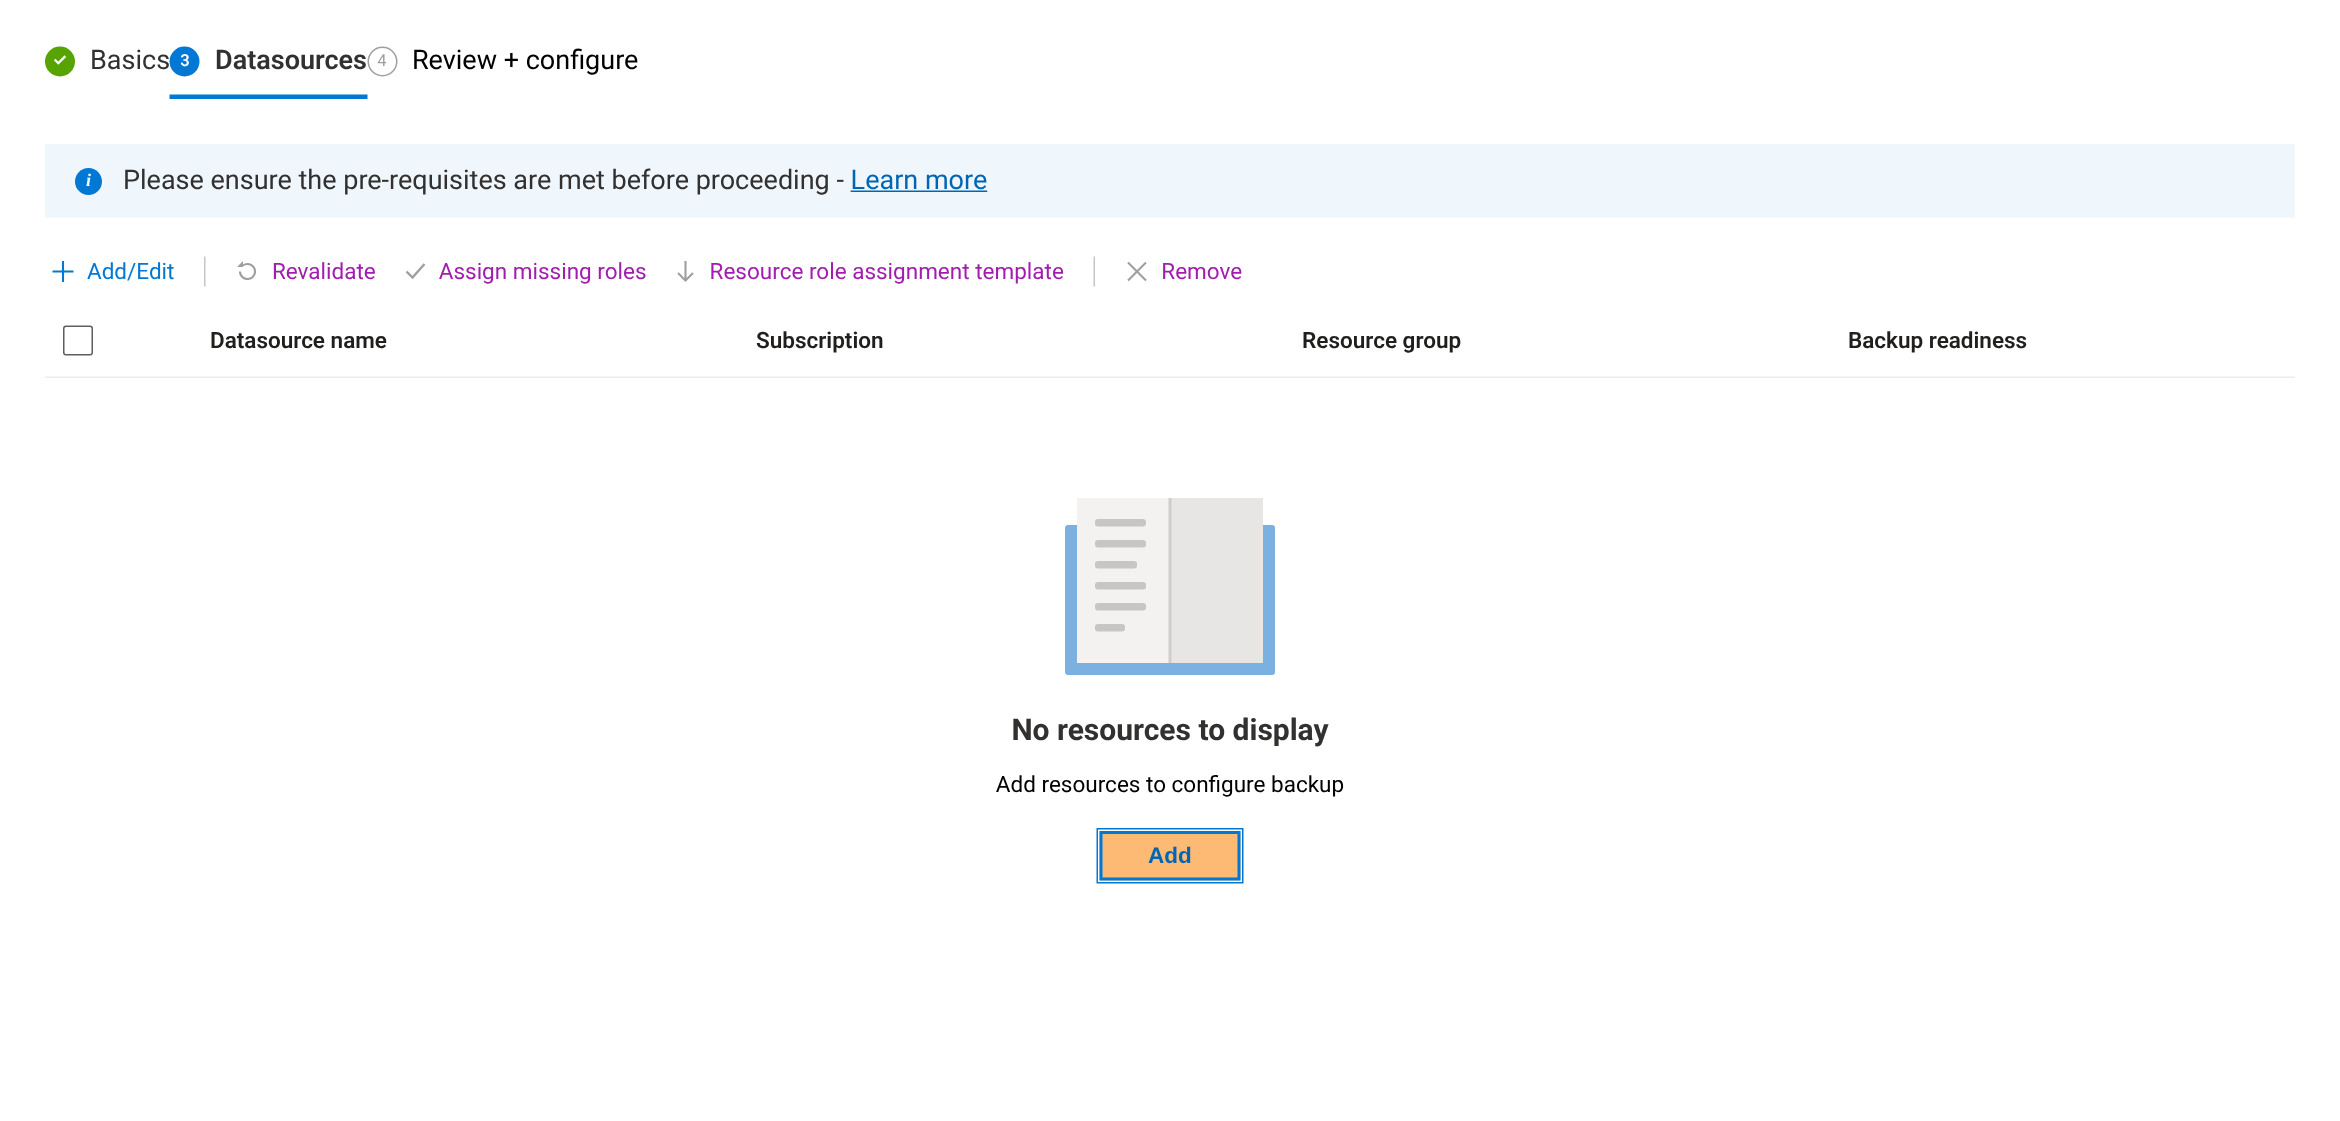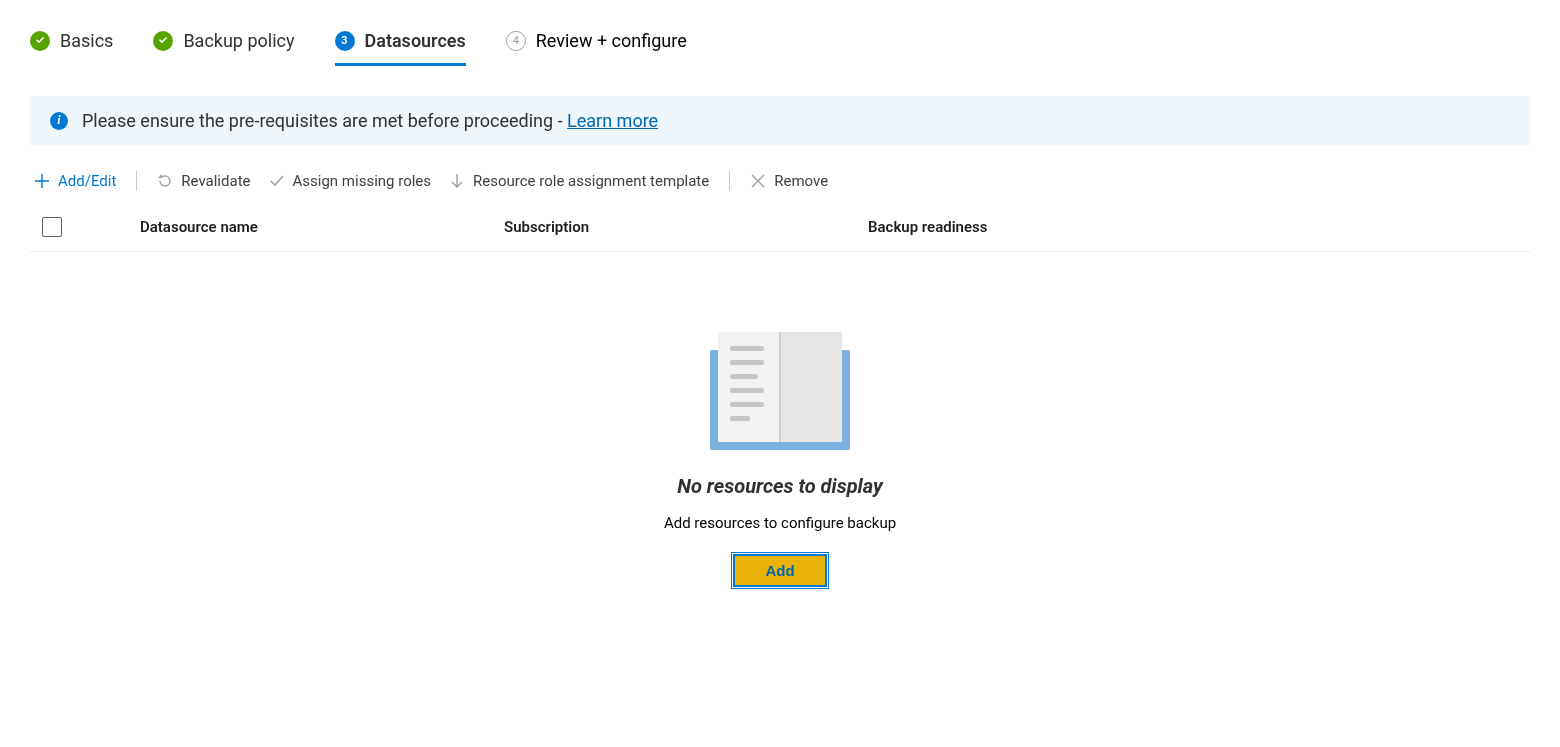--- a/index.html
+++ b/index.html
@@ -8,21 +8,20 @@
       font-size: 14px;
       color: #323130;
       background: #ffffff;
       padding: 30px;
     }
 
     
     .stepper {
       display: flex;
       align-items: flex-end;
-      gap: 40px;
       padding: 0 0 20px 0;
     }
     .step {
       display: flex;
       align-items: center;
       gap: 10px;
       padding-bottom: 12px;
       border-bottom: 3px solid transparent;
       cursor: pointer;
     }
@@ -102,21 +101,21 @@
     }
     .cmd {
       display: flex;
       align-items: center;
       gap: 8px;
       font-size: 15px;
       cursor: pointer;
       color: #323130;
     }
     .cmd.primary { color: #0078d4; }
-    .cmd.disabled { color: #404040; cursor: default; }
+    .cmd.disabled { color: #a21caf; cursor: default; }
     .cmd-icon { width: 16px; height: 16px; display:flex; align-items:center; justify-content:center;}
     .cmd-sep {
       width: 1px;
       height: 20px;
       background: #c8c6c4;
       margin: 0 2px;
     }
 
     
     .table-header {
@@ -156,30 +155,29 @@
       align-items: center;
       gap: 16px;
       text-align: center;
     }
     .empty-illustration { width: 140px; height: 130px; }
     .empty-title {
       font-size: 20px;
       font-weight: 700;
       color: #323130;
       margin-top: 6px;
-      font-style: italic;
     }
     .empty-sub {
       font-size: 15px;
       color: #000000;
     }
     .empty-btn {
       margin-top: 6px;
       padding: 6px 30px;
-      background: #eab308;
+      background: #fdba74;
       border: 2px solid #0078d4;
       outline: 1px solid #0078d4;
       outline-offset: 1px;
       color: #0066b4;
       font-weight: 600;
       font-size: 15px;
       cursor: pointer;
     }
   </style>
 </head>
@@ -189,28 +187,20 @@
 
   <div class="step">
     <span class="step-circle done">
       <svg viewBox="0 0 16 16">
           <path fill="#fff" d="M13.485 3.929 6.5 10.914 2.515 6.929l1.414-1.414L6.5 8.086l5.571-5.571z"></path>
         </svg>
     </span>
     <span class="step-label">Basics</span>
   </div>
 
-  <div class="step">
-    <span class="step-circle done">
-      <svg viewBox="0 0 16 16">
-          <path fill="#fff" d="M13.485 3.929 6.5 10.914 2.515 6.929l1.414-1.414L6.5 8.086l5.571-5.571z"></path>
-        </svg>
-    </span>
-    <span class="step-label">Backup policy</span>
-  </div>
 
   <div class="step active">
     <span class="step-circle current">3</span>
     <span class="step-label">Datasources</span>
   </div>
 
   <div class="step pending">
     <span class="step-circle pending">4</span>
     <span class="step-label">Review + configure</span>
   </div>
@@ -274,20 +264,21 @@
     <span>Remove</span>
   </div>
 </div>
 
 <div class="table-header">
   <div class="th-checkbox">
     <div class="checkbox"></div>
   </div>
   <div class="th-col col-name">Datasource name</div>
   <div class="th-col col-sub">Subscription</div>
+  <div class="th-col col-rg">Resource group</div>
   <div class="th-col col-br">Backup readiness</div>
 </div>
 
 <div class="empty-state">
   <svg class="empty-illustration" viewBox="0 0 140 130">
     <rect x="0" y="28" width="140" height="100" rx="2" fill="#7bb1e0"></rect>
     <rect x="8" y="10" width="62" height="110" fill="#f3f2f1"></rect>
     <rect x="70" y="10" width="62" height="110" fill="#e8e6e4"></rect>
     <path d="M70 10 v110" stroke="#d0cecb" stroke-width="2"></path>
     <rect x="20" y="24" width="34" height="5" rx="2" fill="#c8c6c4"></rect>

